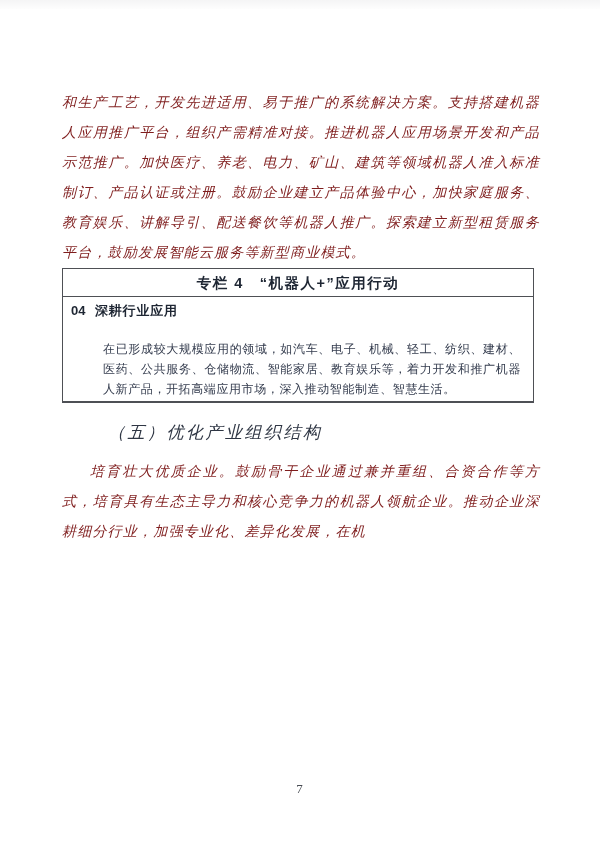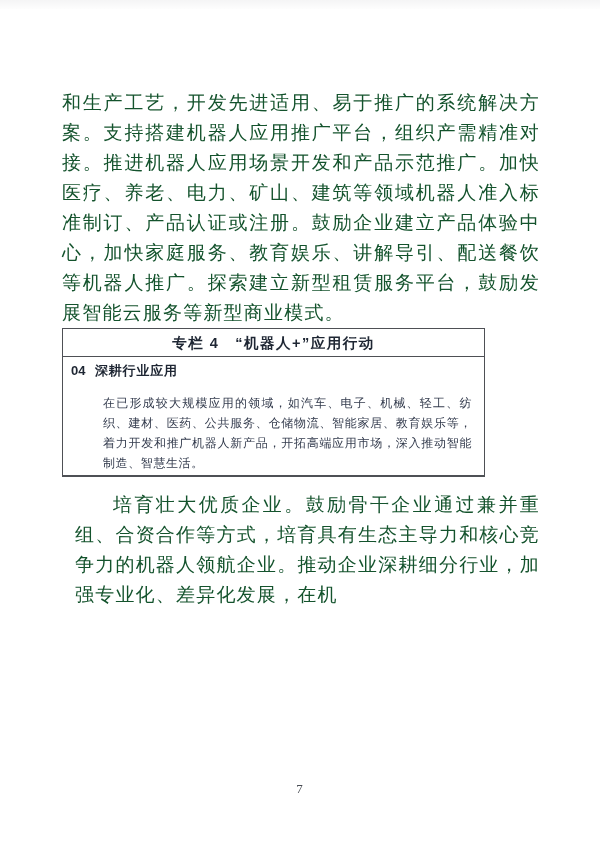--- a/index.html
+++ b/index.html
@@ -14,30 +14,31 @@
   .scan-strip {
     position: absolute; top: 0; left: 0; right: 0; height: 9px;
     background: linear-gradient(to bottom, #f2f2f3, #fdfdfd);
     opacity: .8;
   }
   .content {
     position: absolute; left: 62px; top: 88px; width: 478px;
   }
   .para {
     margin: 0;
-    font-size: 19px;
+    font-size: 14px;
     line-height: 30px;
     letter-spacing: 1.2px;
     text-align: justify;
     text-justify: inter-ideograph;
-    color: #14532d;
+    color: #7f1d1d;
+    font-style: italic;
   }
   .panel {
     box-sizing: border-box;
-    width: 423px;
+    width: 472px;
     margin-top: 0;
     border: 1.4px solid #4e5055;
     border-bottom-width: 2.6px;
     color: #333b4d;
     background: #fff;
   }
   .panel-title {
     font-family: "Liberation Sans", "DejaVu Sans", sans-serif;
     font-weight: bold;
     font-size: 14.5px;
@@ -53,39 +54,38 @@
     display: flex;
     font-family: "Liberation Sans", "DejaVu Sans", sans-serif;
     font-weight: bold;
     font-size: 13px;
     line-height: 19px;
     color: #1e2633;
   }
   .item-num { width: 24px; flex: 0 0 24px; }
   .item-title { margin-left: 0; letter-spacing: 0.8px; }
   .item-body {
-    margin: 13px 0 0 32px;
+    margin: 19px 0 0 32px;
     font-size: 12px;
     line-height: 20px;
     letter-spacing: 0.6px;
     text-align: justify;
     text-justify: inter-ideograph;
     color: #333b4d;
   }
   .section-heading {
     margin: 18px 0 0 46px;
     font-size: 17px;
     font-style: italic;
     letter-spacing: 2.5px;
     color: #2f3644;
   }
   .closing {
     margin-top: 13px;
     text-indent: 2em;
-    margin-left: 13px;
   }
   .page-number {
     position: absolute; left: 0; right: 0; top: 781px;
     text-align: center;
     font-size: 13px;
     color: #474b52;
     letter-spacing: 1px;
   }
 </style>
 </head>
@@ -104,18 +104,19 @@
       <div class="item-head">
         <span class="item-num">04</span>
         <span class="item-title">深耕行业应用</span>
       </div>
       <div class="item-body">在已形成较大规模应用的领域，如汽车、电子、机械、轻工、纺织、建材、医药、公共服务、仓储物流、智能家居、教育娱乐等，着力开发和推广机器人新产品，开拓高端应用市场，深入推动智能制造、智慧生活。</div>
     </div>
 
 
   </div>
 
+  <div class="section-heading">（五）优化产业组织结构</div>
 
   <p class="para closing">培育壮大优质企业。鼓励骨干企业通过兼并重组、合资合作等方式，培育具有生态主导力和核心竞争力的机器人领航企业。推动企业深耕细分行业，加强专业化、差异化发展，在机</p>
 
 </div>
 
 <div class="page-number">7</div>
 
 </body></html>

